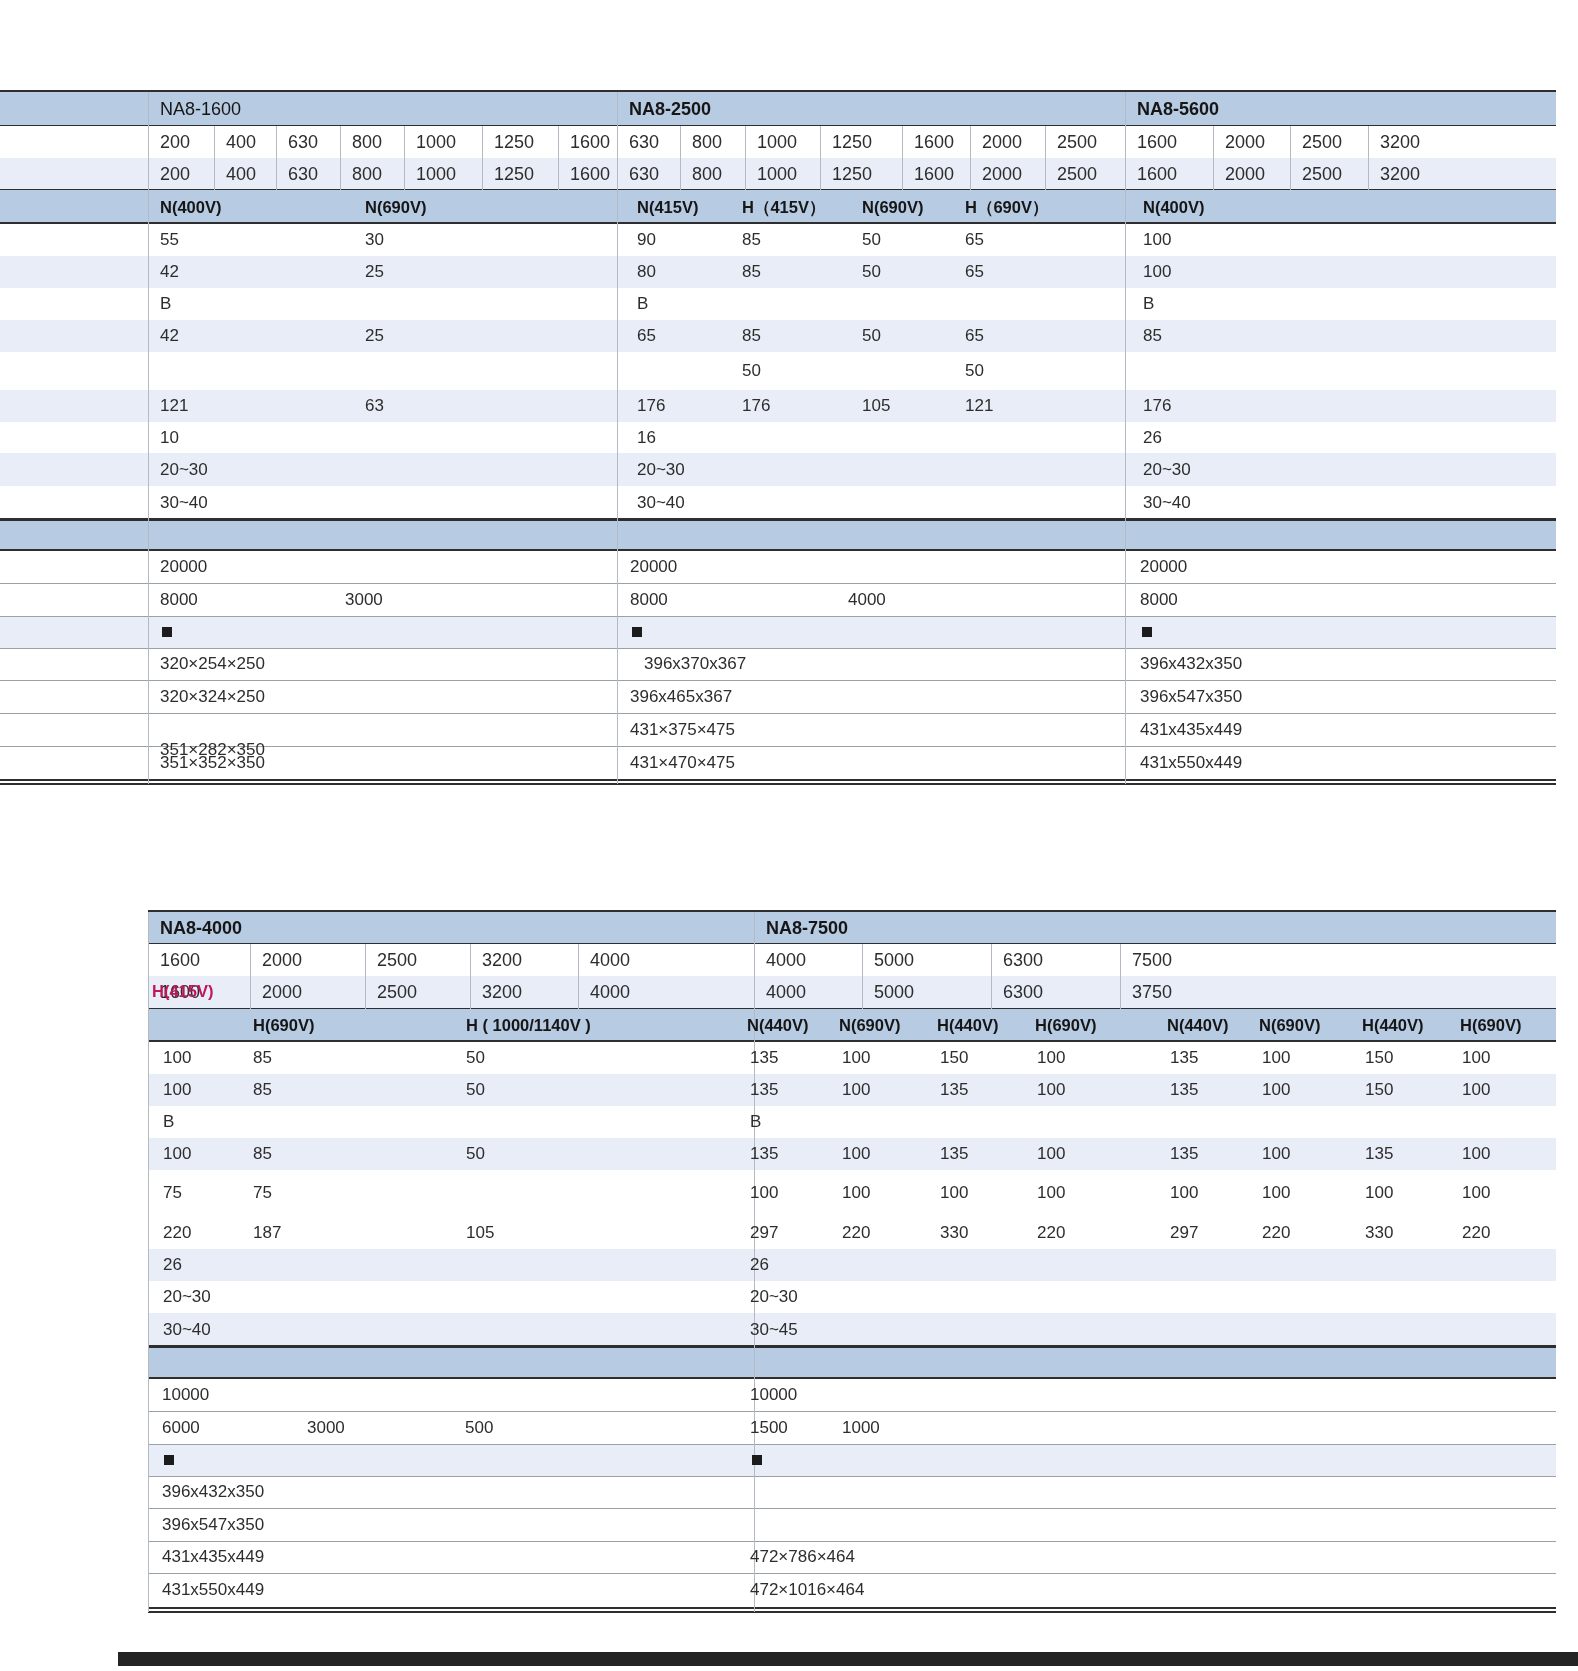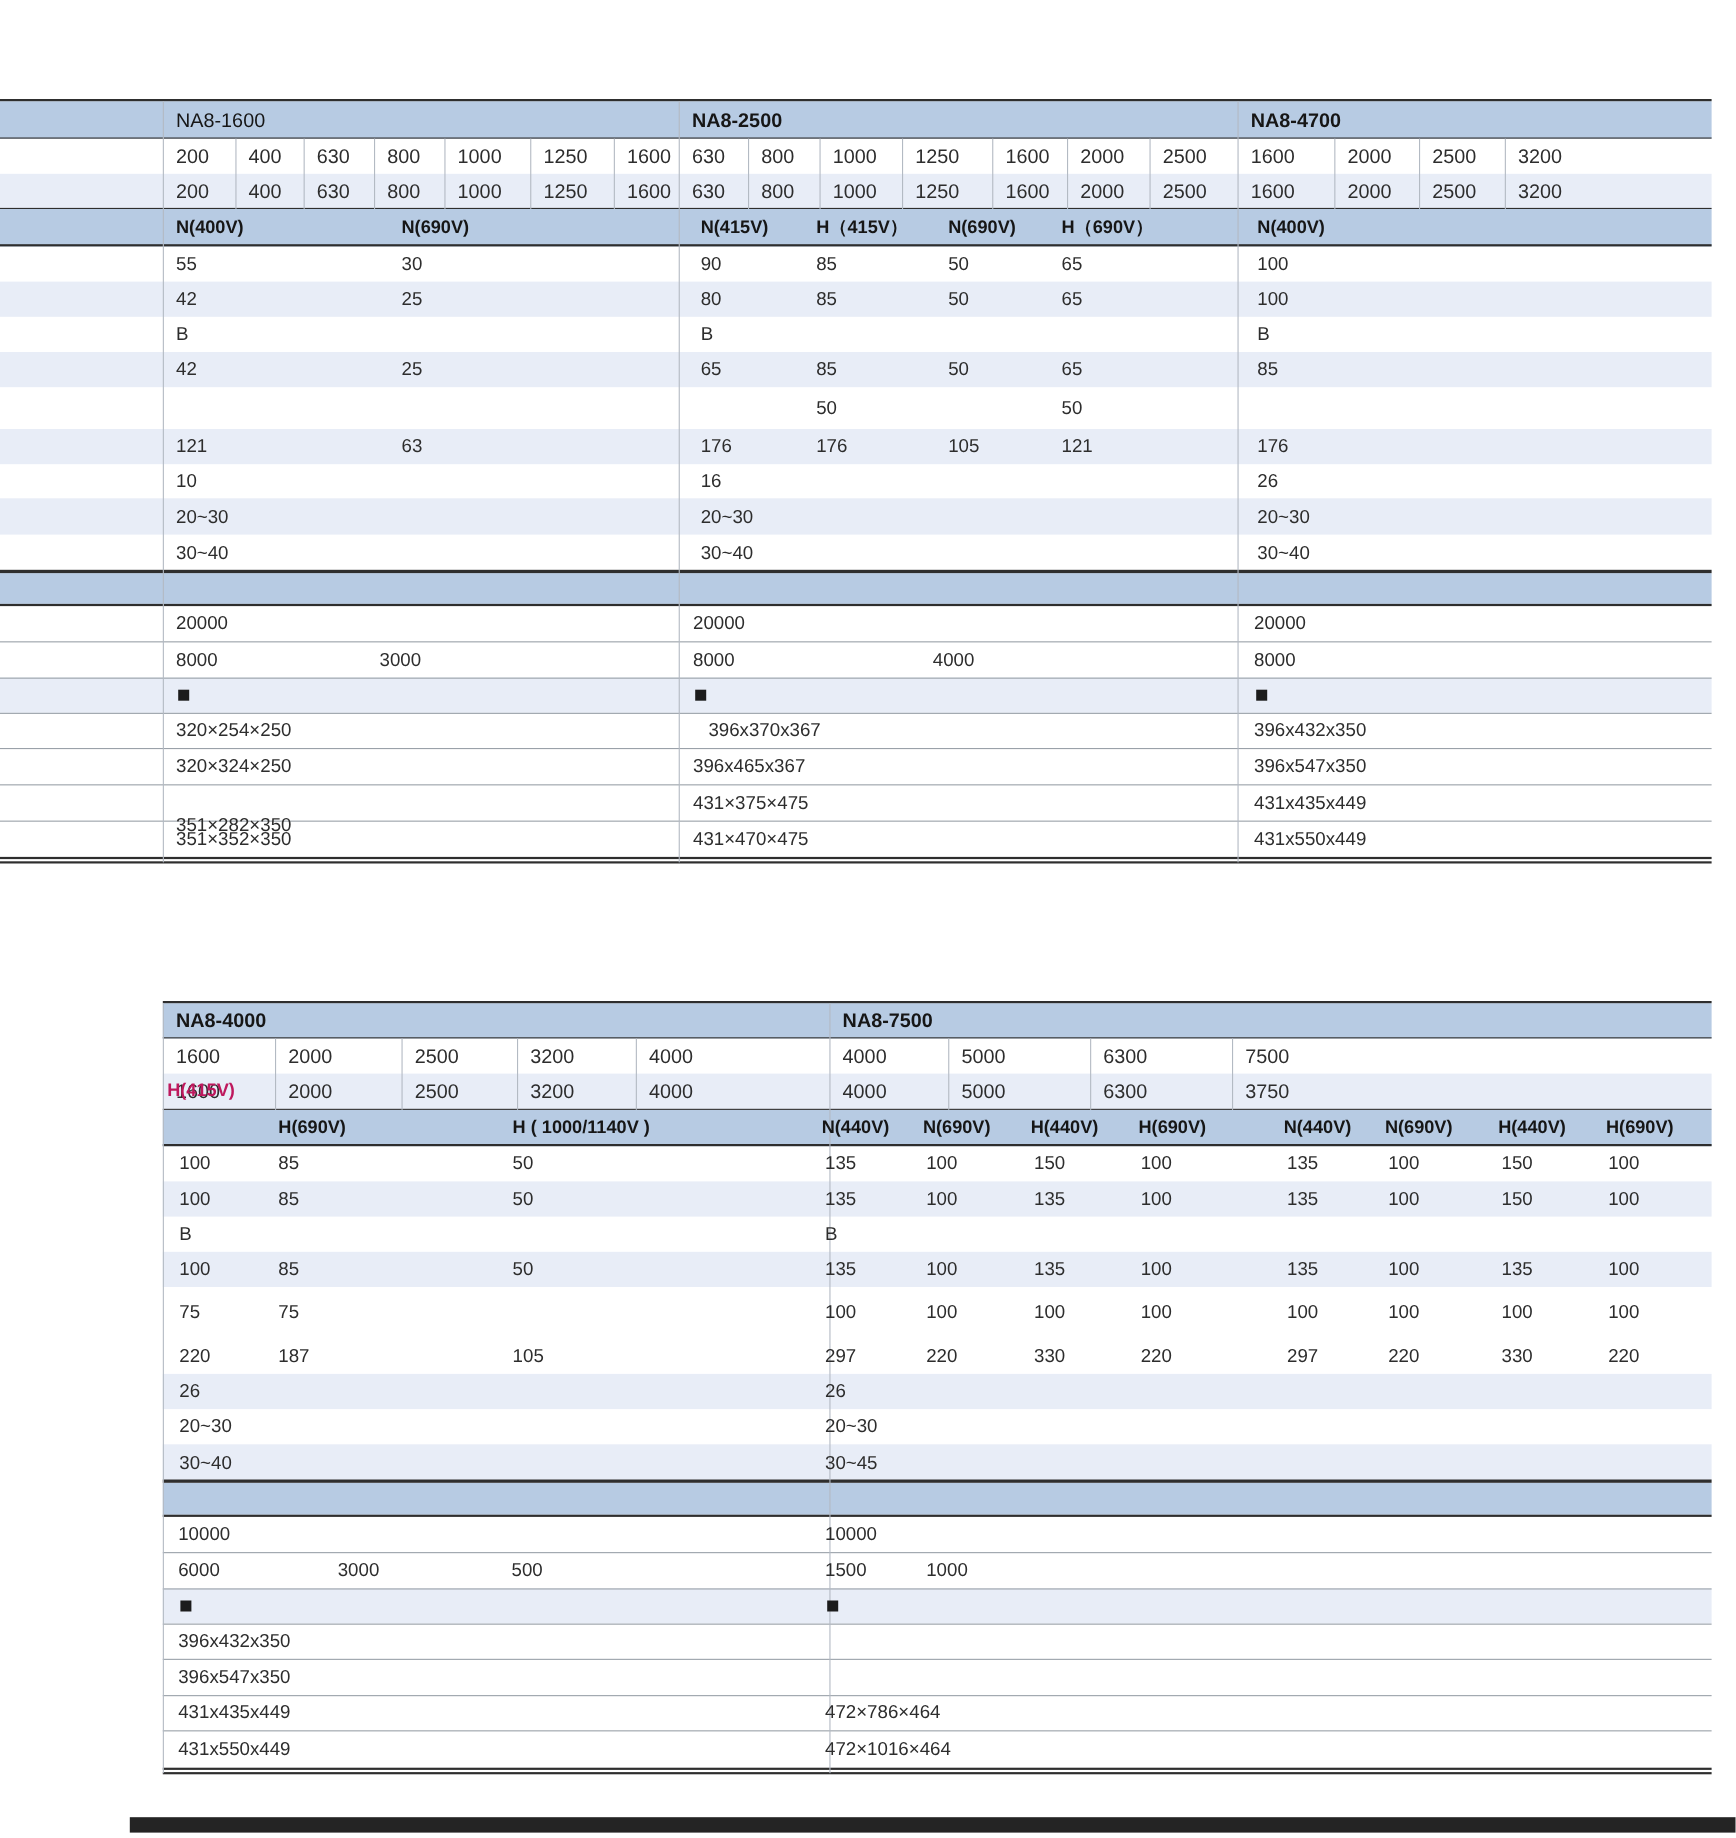--- a/index.html
+++ b/index.html
@@ -138,21 +138,21 @@
       <div class="abs txt" style="left: 637px; top: 453px; height: 33px; line-height: 33px; font-size: 17px; color: rgb(45, 45, 45);">20~30</div>
       <div class="abs txt" style="left: 637px; top: 486px; height: 33px; line-height: 33px; font-size: 17px; color: rgb(45, 45, 45);">30~40</div>
       <div class="abs txt" style="left: 630px; top: 551px; height: 32px; line-height: 32px; font-size: 17px; color: rgb(45, 45, 45);">20000</div>
       <div class="abs txt" style="left: 630px; top: 583px; height: 33px; line-height: 33px; font-size: 17px; color: rgb(45, 45, 45);">8000</div>
       <div class="abs txt" style="left: 848px; top: 583px; height: 33px; line-height: 33px; font-size: 17px; color: rgb(45, 45, 45);">4000</div>
       <div class="abs" style="left: 632px; top: 627px; width: 10px; height: 10px; background: rgb(28, 28, 28);"></div>
       <div class="abs txt" style="left: 644px; top: 648px; height: 32px; line-height: 32px; font-size: 17px; color: rgb(45, 45, 45); text-align: right;">396x370x367</div>
       <div class="abs txt" style="left: 630px; top: 680px; height: 33px; line-height: 33px; font-size: 17px; color: rgb(45, 45, 45);">396x465x367</div>
       <div class="abs txt" style="left: 630px; top: 713px; height: 33px; line-height: 33px; font-size: 17px; color: rgb(45, 45, 45);">431×375×475</div>
       <div class="abs txt" style="left: 630px; top: 746px; height: 33px; line-height: 33px; font-size: 17px; color: rgb(45, 45, 45);">431×470×475</div>
-      <div class="abs txt" style="left: 1137px; top: 92px; height: 34px; line-height: 34px; font-size: 18px; color: rgb(22, 22, 22); font-weight: 700;">NA8-4700</div>
+      <div class="abs txt" style="left: 1137px; top: 92px; height: 34px; line-height: 34px; font-size: 18px; color: rgb(22, 22, 22); font-weight: 700;">NA8-5600</div>
       <div class="abs txt" style="left: 1137px; top: 126px; height: 32px; line-height: 32px; font-size: 18px; color: rgb(45, 45, 45);">1600</div>
       <div class="abs txt" style="left: 1225px; top: 126px; height: 32px; line-height: 32px; font-size: 18px; color: rgb(45, 45, 45);">2000</div>
       <div class="abs txt" style="left: 1302px; top: 126px; height: 32px; line-height: 32px; font-size: 18px; color: rgb(45, 45, 45);">2500</div>
       <div class="abs txt" style="left: 1380px; top: 126px; height: 32px; line-height: 32px; font-size: 18px; color: rgb(45, 45, 45);">3200</div>
       <div class="abs txt" style="left: 1137px; top: 158px; height: 32px; line-height: 32px; font-size: 18px; color: rgb(45, 45, 45);">1600</div>
       <div class="abs txt" style="left: 1225px; top: 158px; height: 32px; line-height: 32px; font-size: 18px; color: rgb(45, 45, 45);">2000</div>
       <div class="abs txt" style="left: 1302px; top: 158px; height: 32px; line-height: 32px; font-size: 18px; color: rgb(45, 45, 45);">2500</div>
       <div class="abs txt" style="left: 1380px; top: 158px; height: 32px; line-height: 32px; font-size: 18px; color: rgb(45, 45, 45);">3200</div>
       <div class="abs txt" style="left: 1143px; top: 190px; height: 34px; line-height: 34px; font-size: 16.5px; color: rgb(22, 22, 22); font-weight: 700;">N(400V)</div>
       <div class="abs txt" style="left: 1143px; top: 224px; height: 32px; line-height: 32px; font-size: 17px; color: rgb(45, 45, 45);">100</div>

